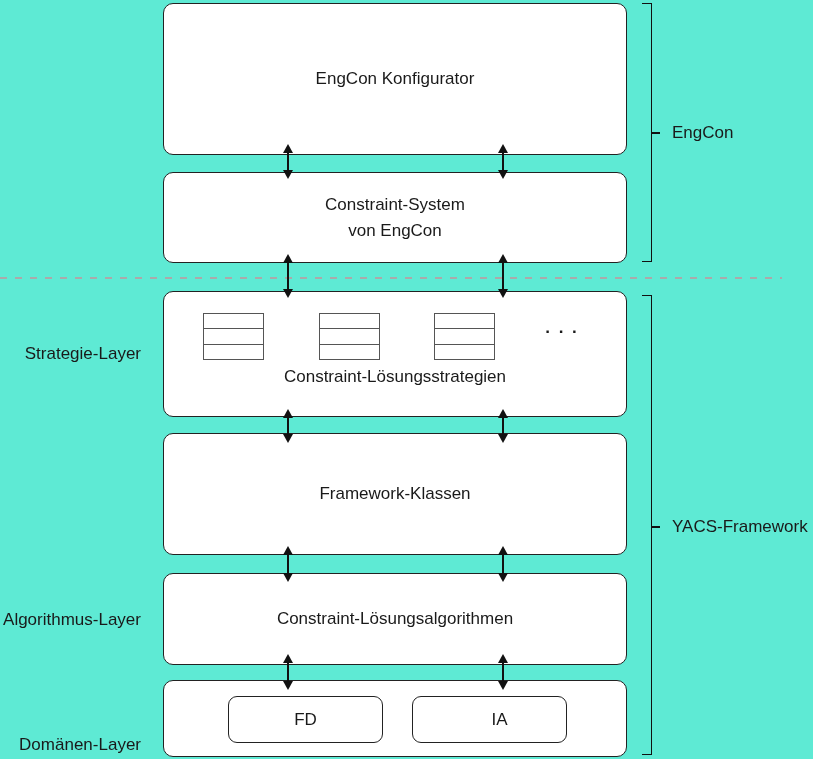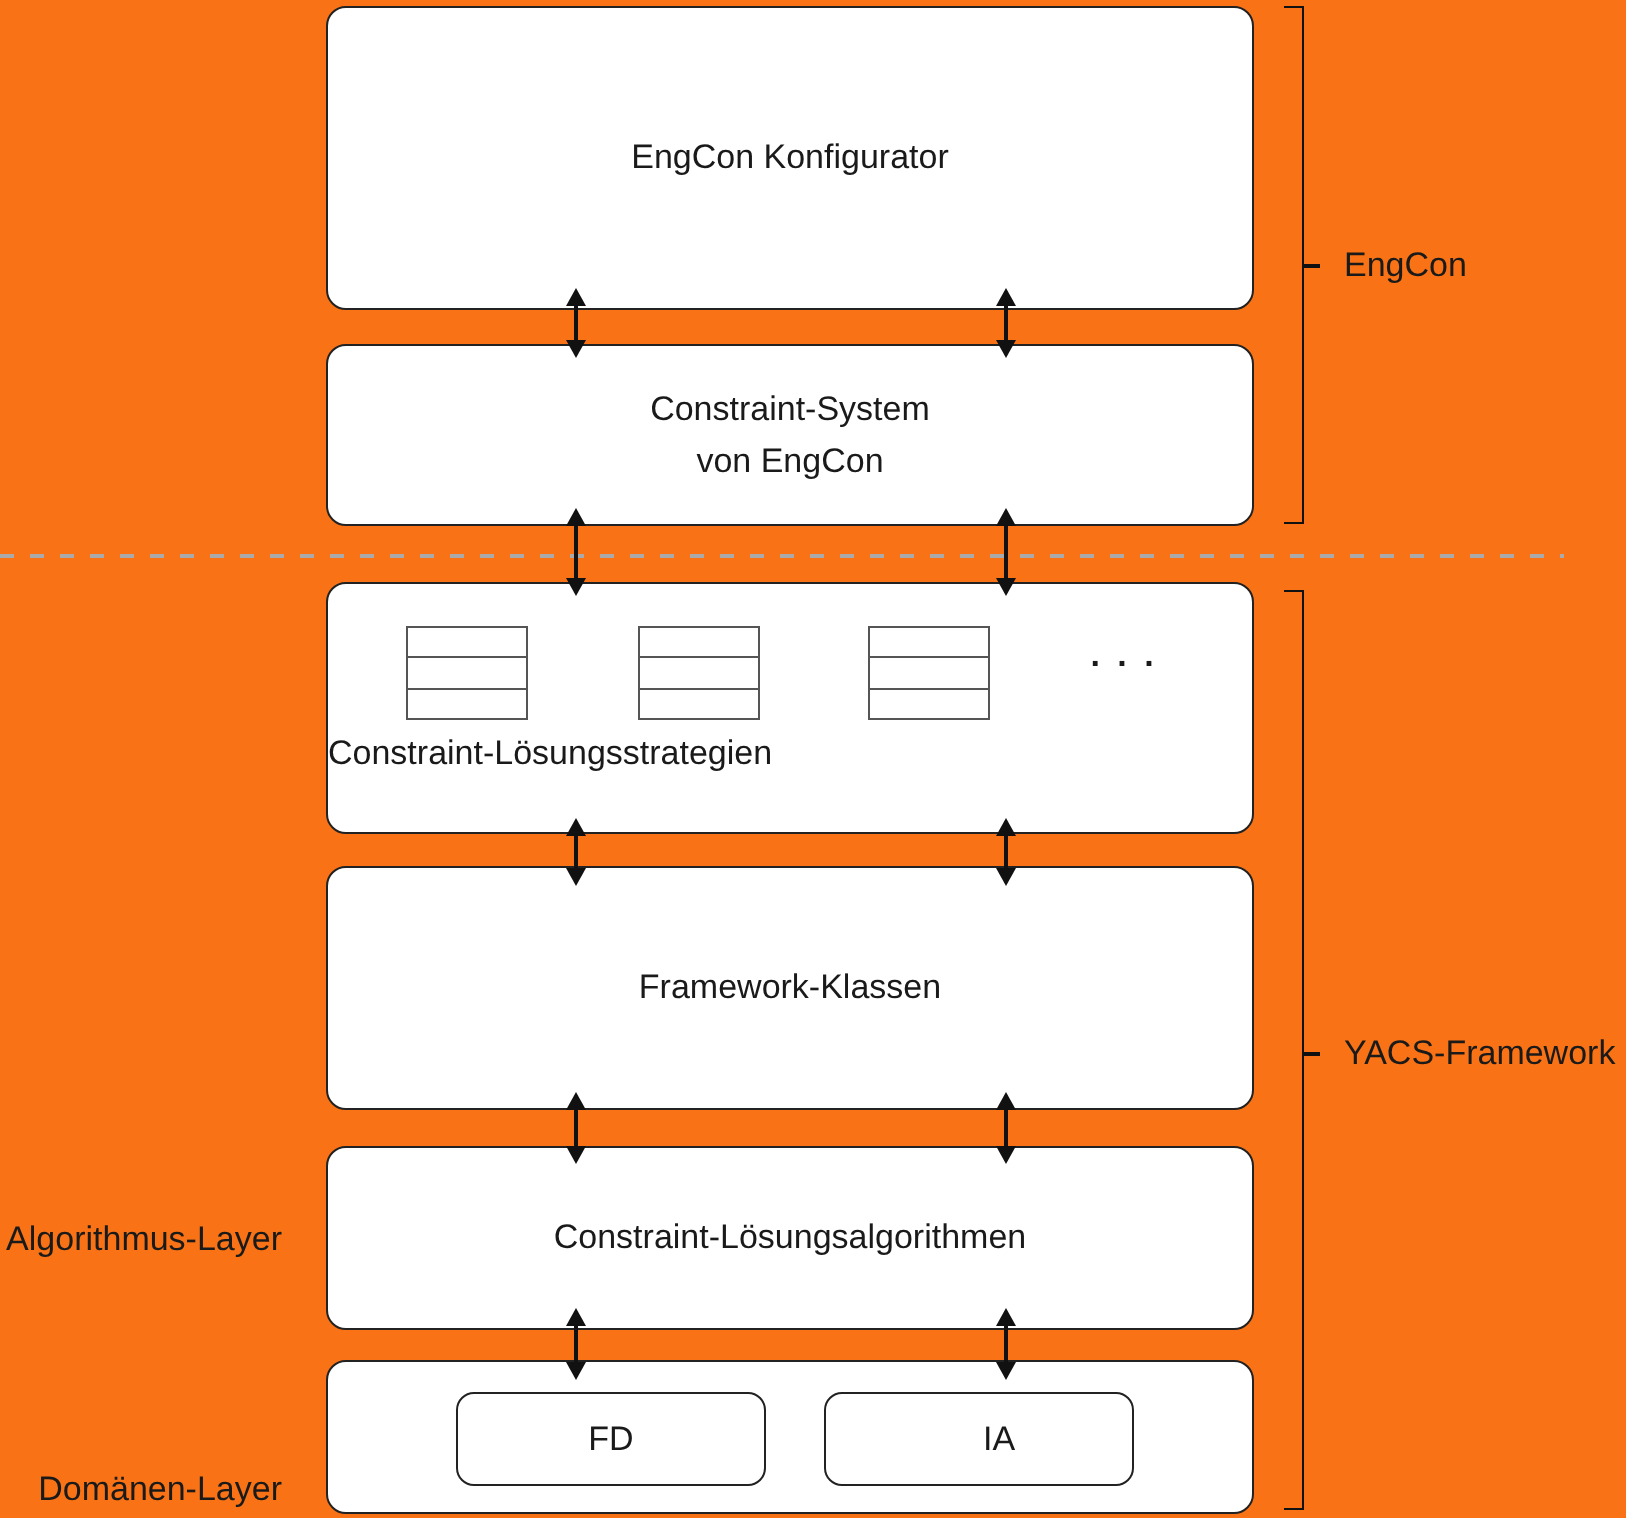--- a/index.html
+++ b/index.html
@@ -1,20 +1,20 @@
 <!DOCTYPE html>
 <html><head>
 <meta charset="utf-8">
 <style>
   html, body { margin: 0; padding: 0; background: #ffffff; }
   .canvas {
     position: relative;
     width: 813px;
     height: 759px;
-    background: #f97316;
+    background: #5eead4;
     font-family: "Liberation Sans", sans-serif;
     color: #1a1a1a;
     font-size: 17px;
     overflow: hidden;
   }
 
   
   .box {
     position: absolute;
     left: 163px;
@@ -74,21 +74,21 @@
     top: 26px;
     width: 60px;
     text-align: center;
     font-weight: bold;
     letter-spacing: 2px;
   }
   .b3-label {
     position: absolute;
     left: 0; right: 0;
     top: 75px;
-    text-align: left;
+    text-align: center;
   }
 
   
   .arrow {
     position: absolute;
     width: 12px;
     display: flex;
     flex-direction: column;
     align-items: center;
   }
@@ -267,20 +267,21 @@
     <div class="head-up"></div>
     <div class="shaft"></div>
     <div class="head-down"></div>
   </div>
   <div class="arrow acr a5">
     <div class="head-up"></div>
     <div class="shaft"></div>
     <div class="head-down"></div>
   </div>
 
+  <div class="layer-label ll1">Strategie-Layer</div>
   <div class="layer-label ll3">Algorithmus-Layer</div>
   <div class="layer-label ll4">Domänen-Layer</div>
 
   <div class="bracket br-engcon"></div>
   <div class="bracket-tick tick-engcon"></div>
   <div class="bracket-label bl-engcon">EngCon</div>
 
   <div class="bracket br-yacs"></div>
   <div class="bracket-tick tick-yacs"></div>
   <div class="bracket-label bl-yacs">YACS-Framework</div>

